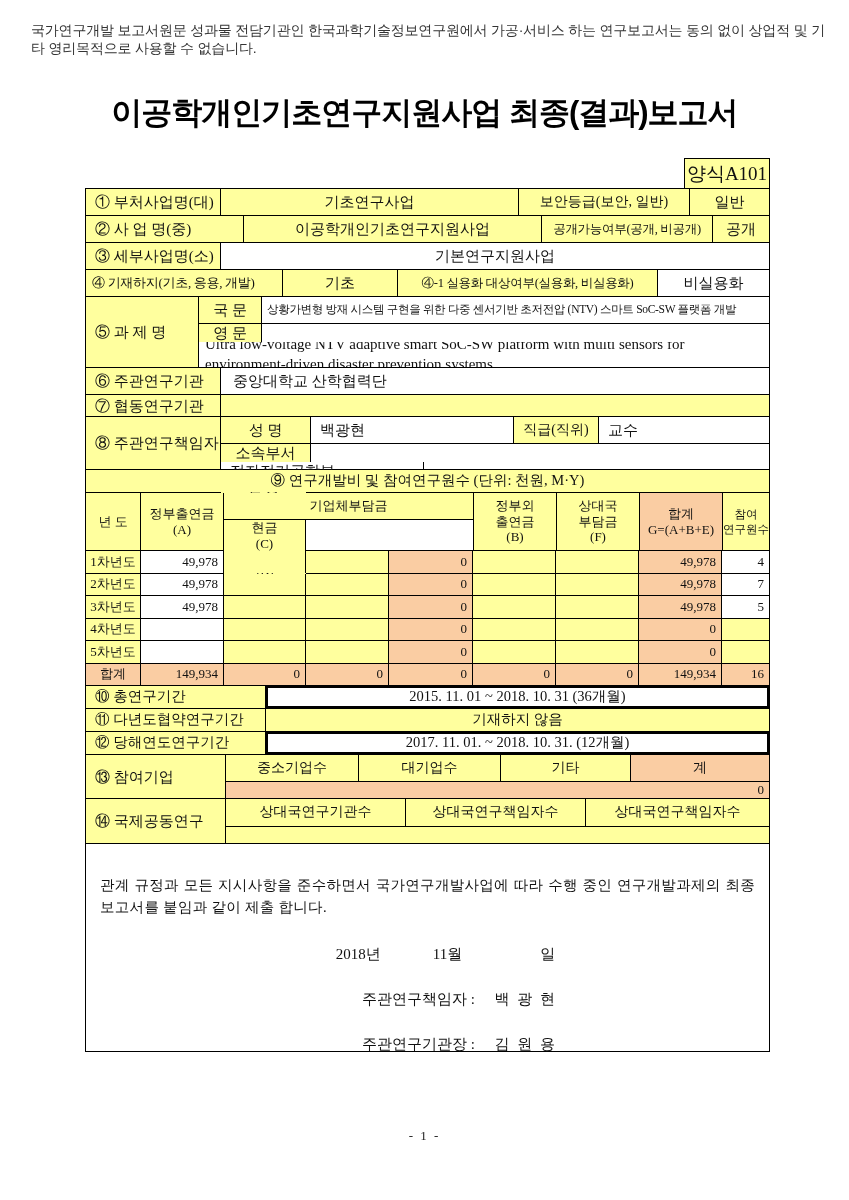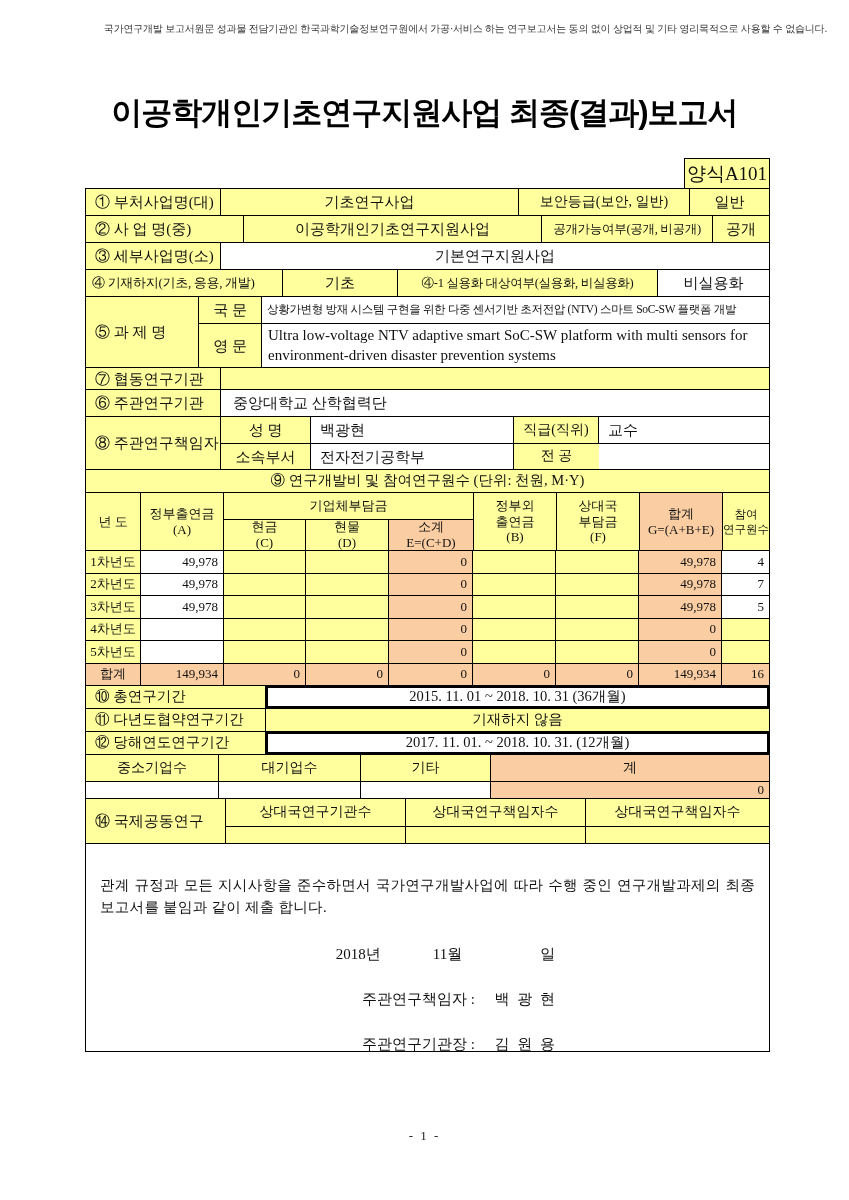--- a/index.html
+++ b/index.html
@@ -1,32 +1,32 @@
 <!DOCTYPE html>
 <html><head>
 <meta charset="utf-8">
 <style>
   :root{ --y:#FFFF9E; --p:#FACDA3; }
   html,body{margin:0;padding:0;background:#ffffff;}
   .sheet{position:relative;width:849px;height:1200px;background:#fff;
          font-family:"Liberation Serif",serif;color:#111;overflow:hidden;}
-  .disclaimer{position:absolute;top:22px;right:22px;font-size:10px;color:#333;
+  .disclaimer{position:absolute;top:22px;right:22px;font-size:14px;color:#333;
               font-family:"Liberation Sans",sans-serif;letter-spacing:-0.2px;margin-left:31px;}
   .title{position:absolute;top:92px;left:0;width:100%;margin:0;text-align:center;
          font-family:"Liberation Sans",sans-serif;font-weight:900;font-size:31px;
          letter-spacing:-1px;color:#000;}
   .form-area{position:absolute;left:85px;top:158px;width:685px;}
   .form-code{width:86px;height:31px;margin-left:auto;margin-bottom:-1px;position:relative;z-index:2;
              border:1px solid #000;background:var(--y);display:flex;align-items:center;
              justify-content:center;font-size:19px;box-sizing:border-box;}
   .grid{border:1px solid #000;background:#fff;position:relative;z-index:1;}
   .r{display:flex;border-bottom:1px solid #000;align-items:stretch;min-height:0;}
   .grid>.r:last-child{border-bottom:0;}
   .col{display:flex;flex-direction:column;flex:1;min-width:0;}
-  .col>.r:last-child{border-bottom:0;}
+  .col>.r:last-child{border-bottom:0;flex-direction:column;}
   .colb{flex:none;border-right:1px solid #000;}
   .c{box-sizing:border-box;border-right:1px solid #000;display:flex;align-items:center;
      justify-content:center;overflow:hidden;font-size:15px;line-height:1.2;flex-shrink:0;}
   .r>*:last-child{border-right:0;}
   .grow{flex:1 1 auto;min-width:0;}
   .yellow{background:var(--y);}
   .peach{background:var(--p);}
   .lab{justify-content:flex-start;padding-left:9px;}
   .num{justify-content:flex-end;padding-right:5px;}
   .pre{white-space:pre-line;text-align:center;line-height:1.22;}
@@ -96,28 +96,28 @@
             <div class="c yellow" style="width:63px">국 문</div>
             <div class="c lab grow f115 nowrap" style="letter-spacing:-0.3px;padding-left:5px">상황가변형 방재 시스템 구현을 위한 다중 센서기반 초저전압 (NTV) 스마트 SoC-SW 플랫폼 개발</div>
           </div>
           <div class="r" style="flex:1">
             <div class="c yellow" style="width:63px">영 문</div>
             <div class="c eng grow">Ultra low-voltage NTV adaptive smart SoC-SW platform with multi sensors for environment-driven disaster prevention systems</div>
           </div>
         </div>
       </div>
 
+      <div class="r" style="height:26px">
+        <div class="c lab yellow" style="width:135px">⑥ 주관연구기관</div>
+        <div class="c lab grow" style="padding-left:12px">중앙대학교 산학협력단</div>
+      </div>
+
       <div class="r" style="height:21px">
         <div class="c lab yellow" style="width:135px">⑦ 협동연구기관</div>
         <div class="c yellow grow"></div>
-      </div>
-
-      <div class="r" style="height:26px">
-        <div class="c lab yellow" style="width:135px">⑥ 주관연구기관</div>
-        <div class="c lab grow" style="padding-left:12px">중앙대학교 산학협력단</div>
       </div>
 
       <div class="r" style="height:52px">
         <div class="c lab yellow" style="width:135px">⑧ 주관연구책임자</div>
         <div class="col">
           <div class="r" style="height:26px">
             <div class="c yellow" style="width:90px">성 명</div>
             <div class="c lab" style="width:203px">백광현</div>
             <div class="c yellow f14" style="width:85px">직급(직위)</div>
             <div class="c lab grow">교수</div>
@@ -244,20 +244,21 @@
         <div class="c lab yellow f145" style="width:180px">⑪ 다년도협약연구기간</div>
         <div class="c yellow grow f145">기재하지 않음</div>
       </div>
 
       <div class="r" style="height:22px">
         <div class="c lab yellow f145" style="width:180px">⑫ 당해연도연구기간</div>
         <div class="c grow f145 thick">2017. 11. 01. ~ 2018. 10. 31. (12개월)</div>
       </div>
 
       <div class="r" style="height:43px">
+        <div class="c lab yellow" style="width:140px">⑬ 참여기업</div>
         <div class="col">
           <div class="r" style="height:26px">
             <div class="c yellow f14" style="width:133px">중소기업수</div>
             <div class="c yellow f14" style="width:142px">대기업수</div>
             <div class="c yellow f14" style="width:130px">기타</div>
             <div class="c peach f14 grow">계</div>
           </div>
           <div class="r" style="flex:1">
             <div class="c f13" style="width:133px"></div>
             <div class="c f13" style="width:142px"></div>

